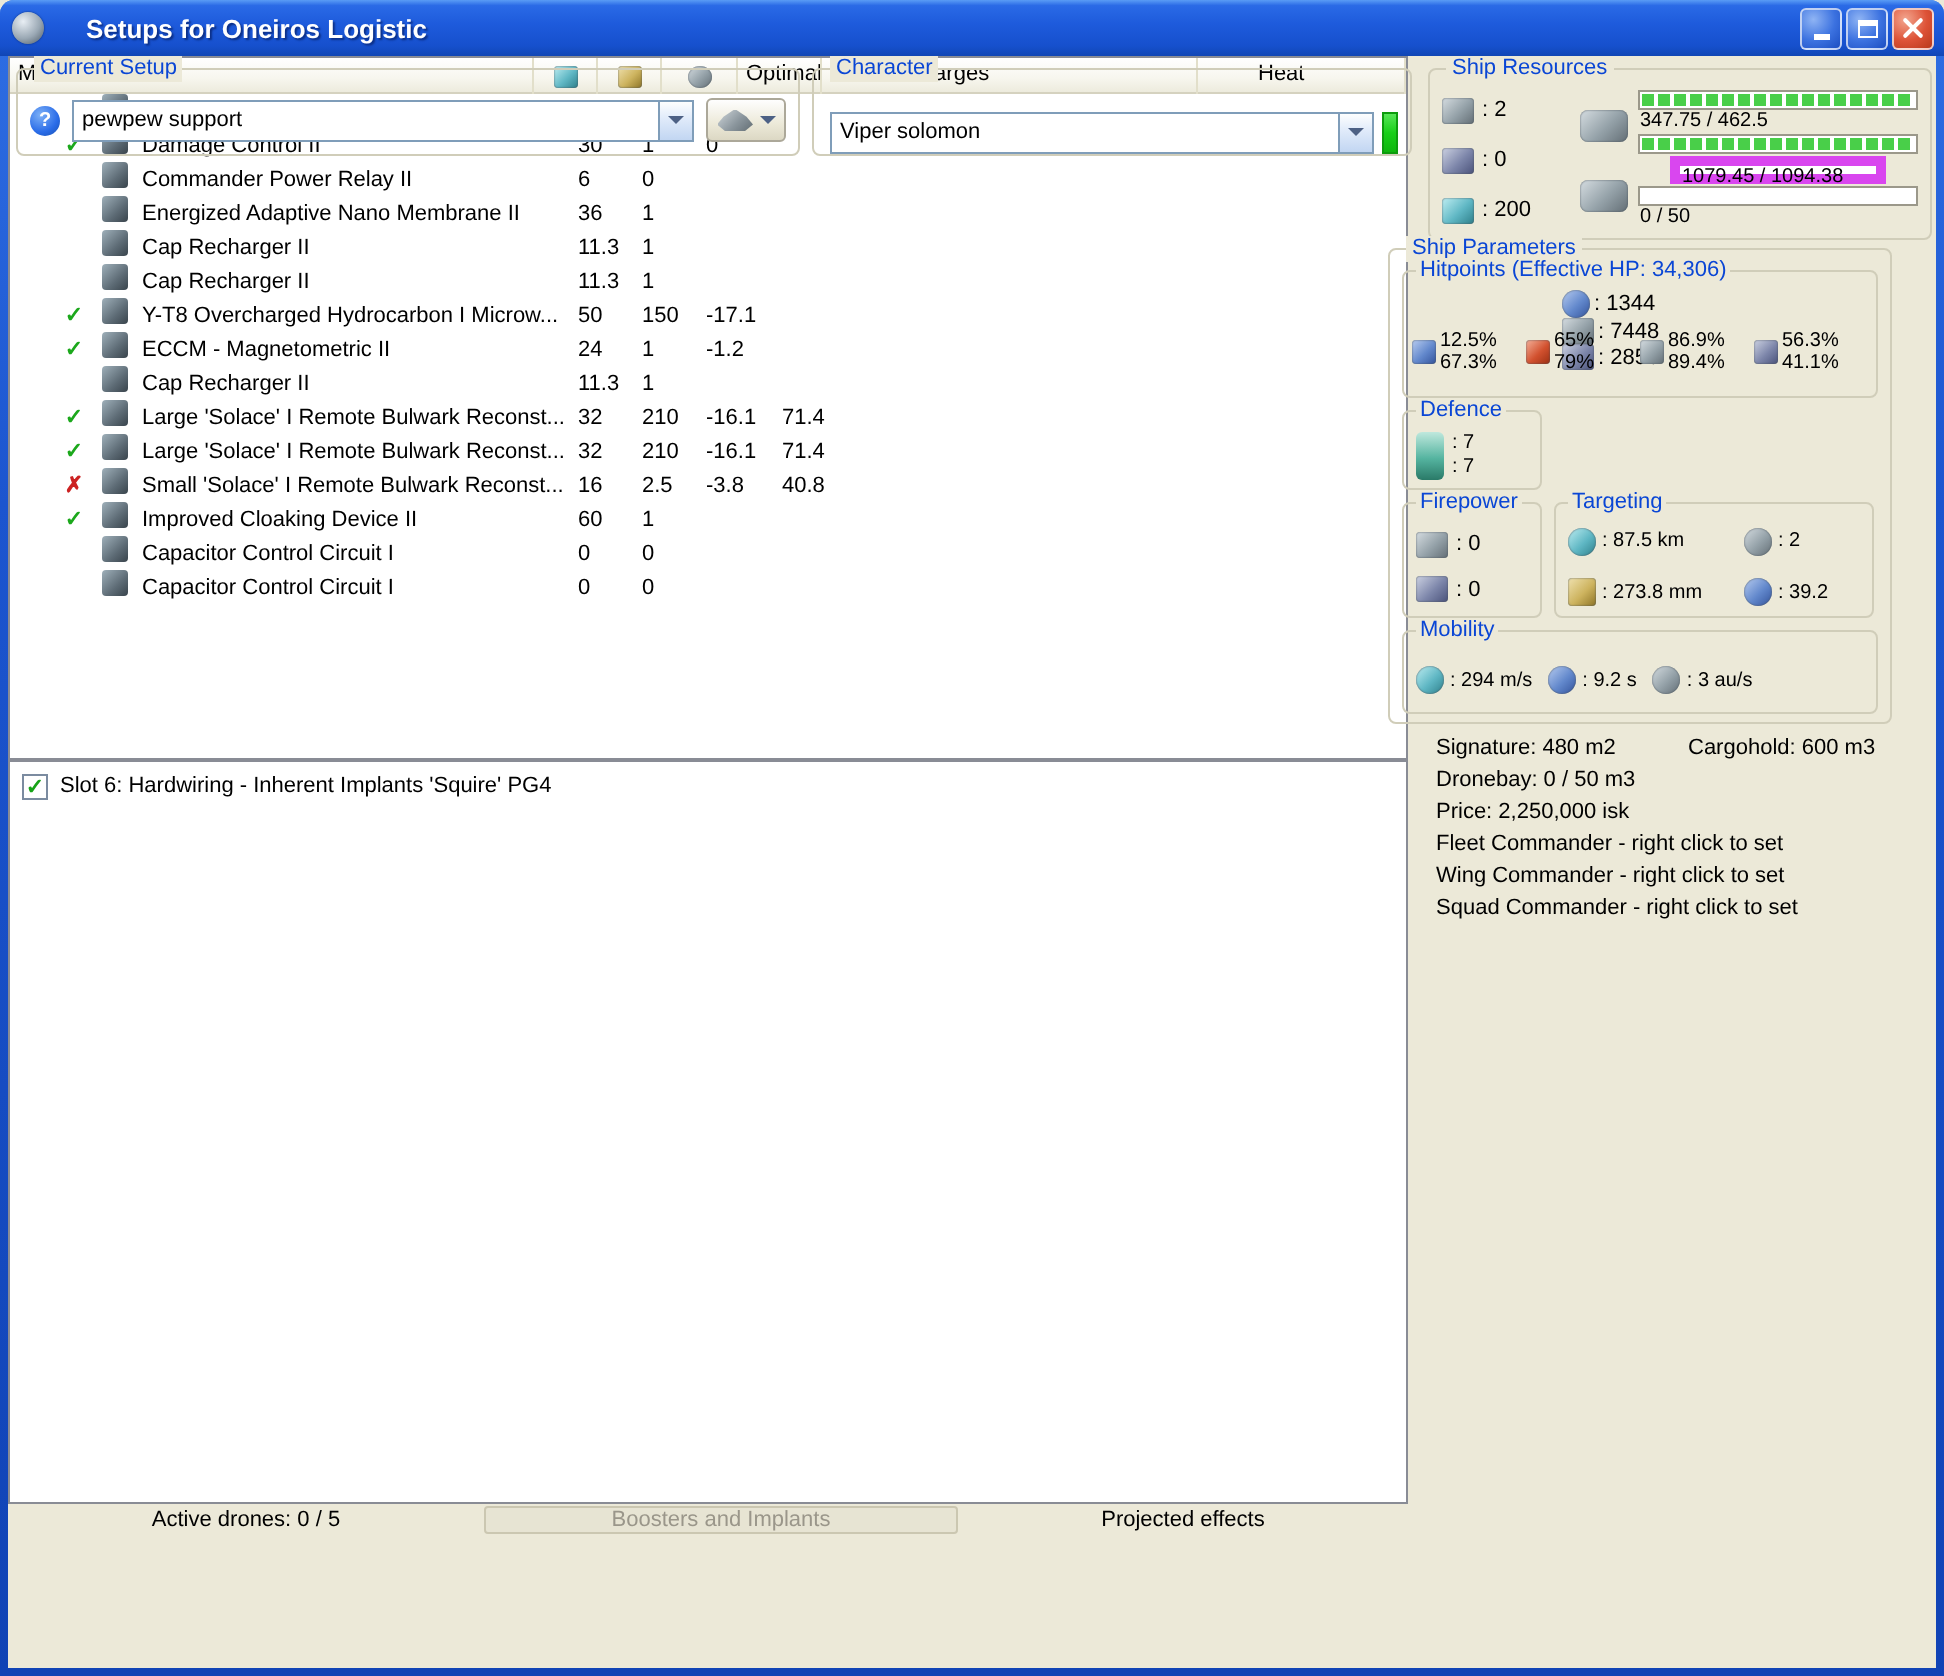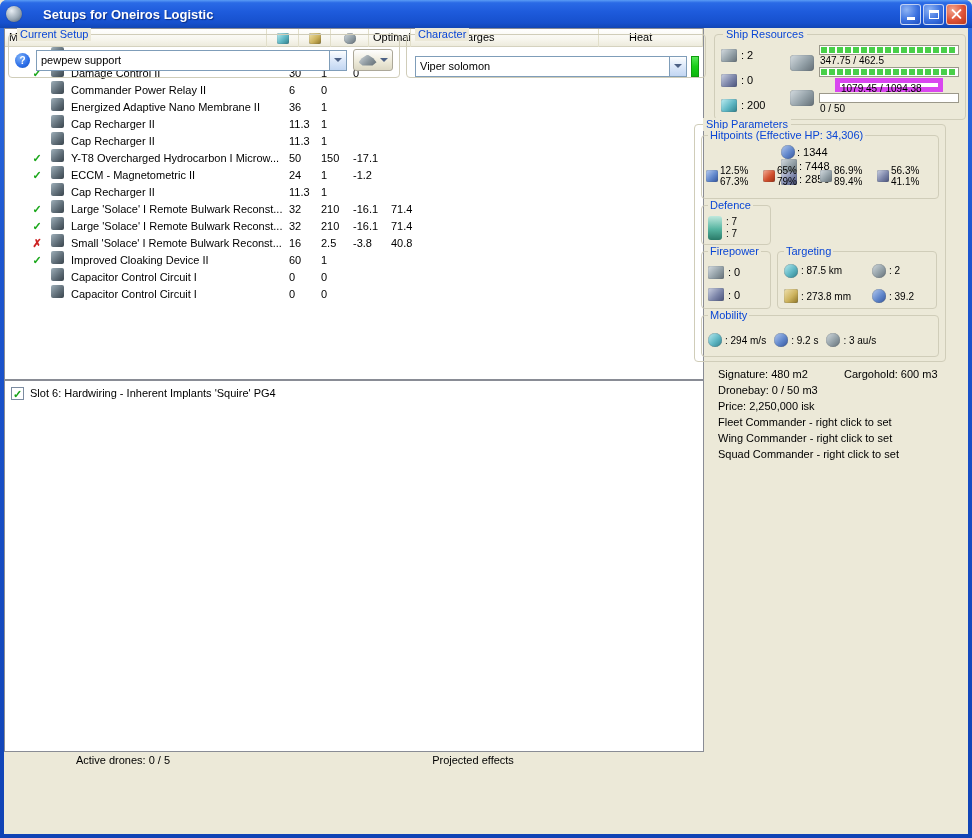--- a/index.html
+++ b/index.html
@@ -451,20 +451,21 @@
 
     <div class="panel implants">
       <div class="impl-row">
         <span class="checkbox checked"></span>
         <span>Slot 6: Hardwiring - Inherent Implants 'Squire' PG4</span>
       </div>
     </div>
 
     <div class="bottombar">
       <span class="bb-left">Active drones: 0 / 5</span>
+      <span class="bb-btn">Boosters and Implants</span>
       <span class="bb-right">Projected effects</span>
     </div>
 
     <div class="gb gb-params">
       <span class="legend">Ship Parameters</span>
 
       <div class="gb-inner box-hitpoints">
         <span class="legend">Hitpoints (Effective HP: 34,306)</span>
         <div class="hp-row1">
           <span class="hp-item">

